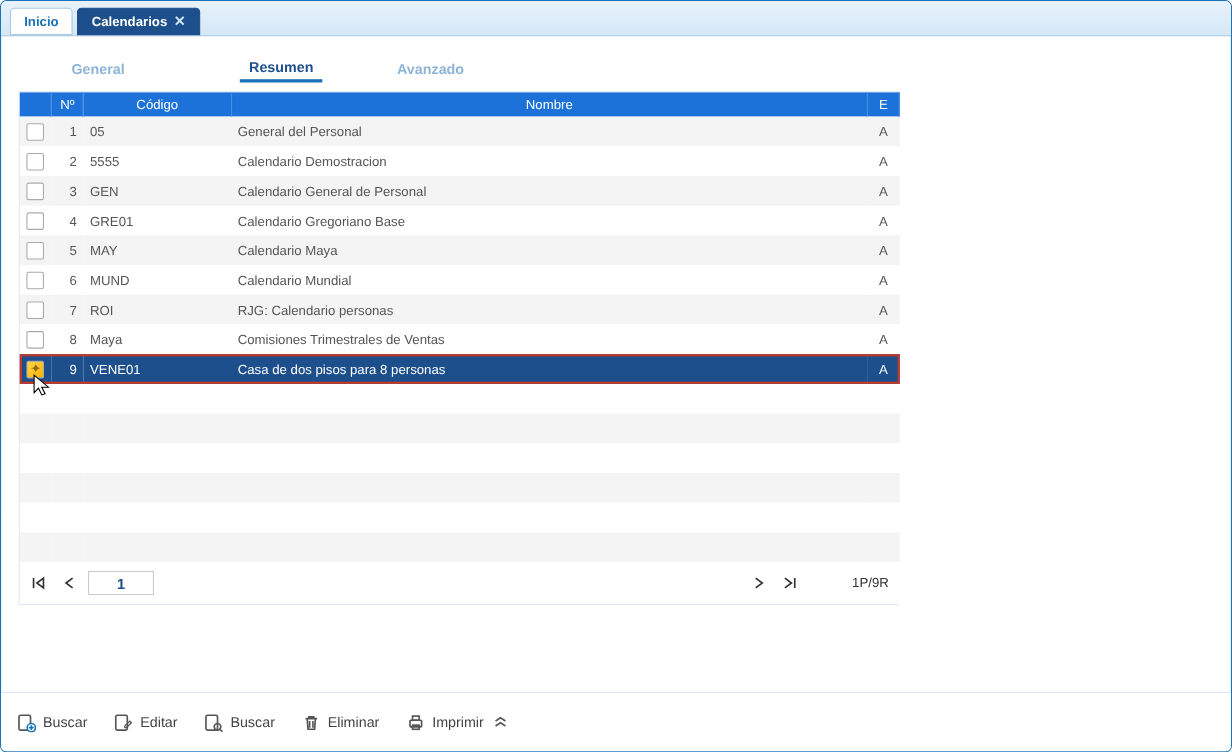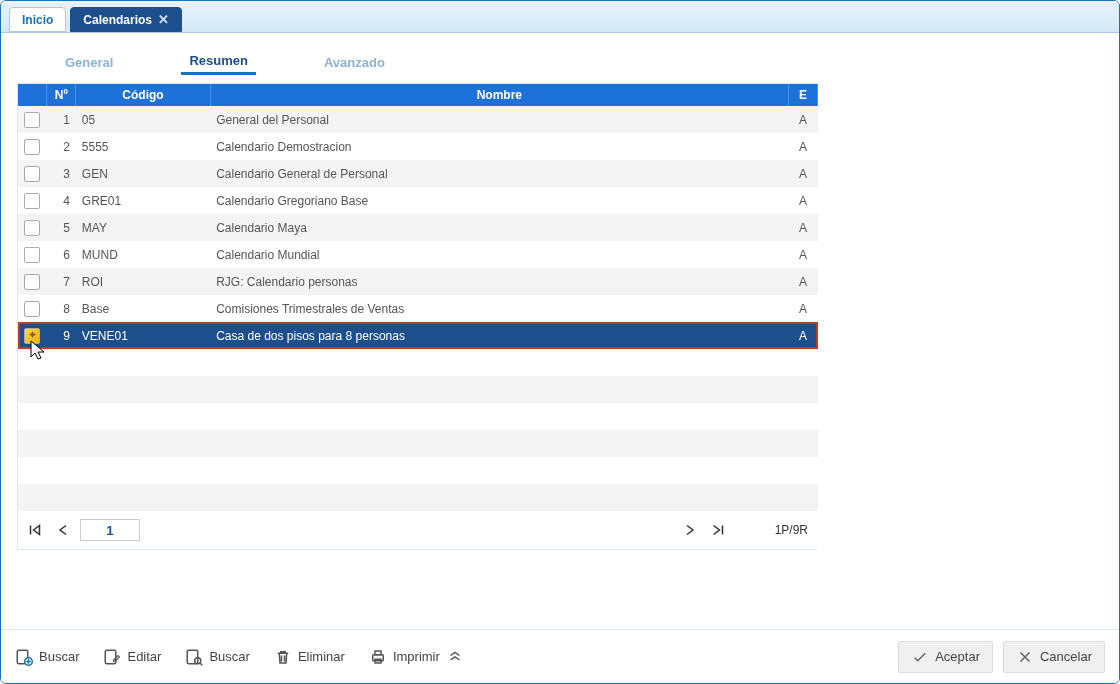--- a/index.html
+++ b/index.html
@@ -61,34 +61,35 @@
 .sub-tab {
   color: #8db4d6;
   font-weight: bold;
   cursor: pointer;
   padding: 4px 8px;
   font-size: 13px;
 }
 .sub-tab.active {
   color: #1c4f8b;
   border-bottom: 3px solid #1c72b8;
+  margin-left: 37px;
 }
 .grid-wrap {
   border: 1px solid #dbe7f2;
   margin-top: 2px;
 }
 .grid {
   width: 800px;
   border-collapse: collapse;
   font-size: 12px;
 }
 .grid thead th {
   background: #1c72d8;
   color: #fff;
-  font-weight: bold;
+  font-weight: normal;
   padding: 4px 6px;
   text-align: center;
   border-right: 1px solid #4a90e2;
   font-size: 12px;
 }
 .grid thead th.th-nombre { text-align: center; margin-top: 34px; }
 .grid tbody td {
   padding: 5px 6px;
   color: #555;
   height: 27px;
@@ -274,21 +275,21 @@
             <tr>
               <td class="col-check"><span class="checkbox-box"></span></td>
               <td class="col-num">7</td>
               <td class="col-codigo">ROI</td>
               <td class="col-nombre">RJG: Calendario personas</td>
               <td class="col-e">A</td>
             </tr>
             <tr>
               <td class="col-check"><span class="checkbox-box"></span></td>
               <td class="col-num">8</td>
-              <td class="col-codigo">Base</td>
+              <td class="col-codigo">Maya</td>
               <td class="col-nombre">Comisiones Trimestrales de Ventas</td>
               <td class="col-e">A</td>
             </tr>
             <tr class="selected">
               <td class="col-check"><span class="checkbox-box"></span></td>
               <td class="col-num">9</td>
               <td class="col-codigo">VENE01</td>
               <td class="col-nombre">Casa de dos pisos para 8 personas</td>
               <td class="col-e">A</td>
             </tr>
@@ -404,29 +405,15 @@
           <rect x="5" y="9" width="14" height="8" rx="1" fill="none" stroke="#555" stroke-width="2"></rect>
           <rect x="8" y="4" width="8" height="5" fill="none" stroke="#555" stroke-width="2"></rect>
           <rect x="8" y="15" width="8" height="5" fill="none" stroke="#555" stroke-width="2"></rect>
         </svg>
       <span>Imprimir</span>
       <svg viewBox="0 0 24 24" width="14" height="14">
           <path d="M6 16l6-4 6 4M6 10l6-4 6 4" fill="none" stroke="#555" stroke-width="2"></path>
         </svg>
     </div>
 
-    <div class="right-btns">
-      <div class="btn">
-        <svg viewBox="0 0 24 24" width="16" height="16">
-            <path d="M5 13l4 4 10-10" fill="none" stroke="#666" stroke-width="2"></path>
-          </svg>
-        <span>Aceptar</span>
-      </div>
-      <div class="btn">
-        <svg viewBox="0 0 24 24" width="16" height="16">
-            <path d="M6 6l12 12M18 6L6 18" fill="none" stroke="#666" stroke-width="2"></path>
-          </svg>
-        <span>Cancelar</span>
-      </div>
-    </div>
   </div>
 
 </div>
 
 </body></html>

